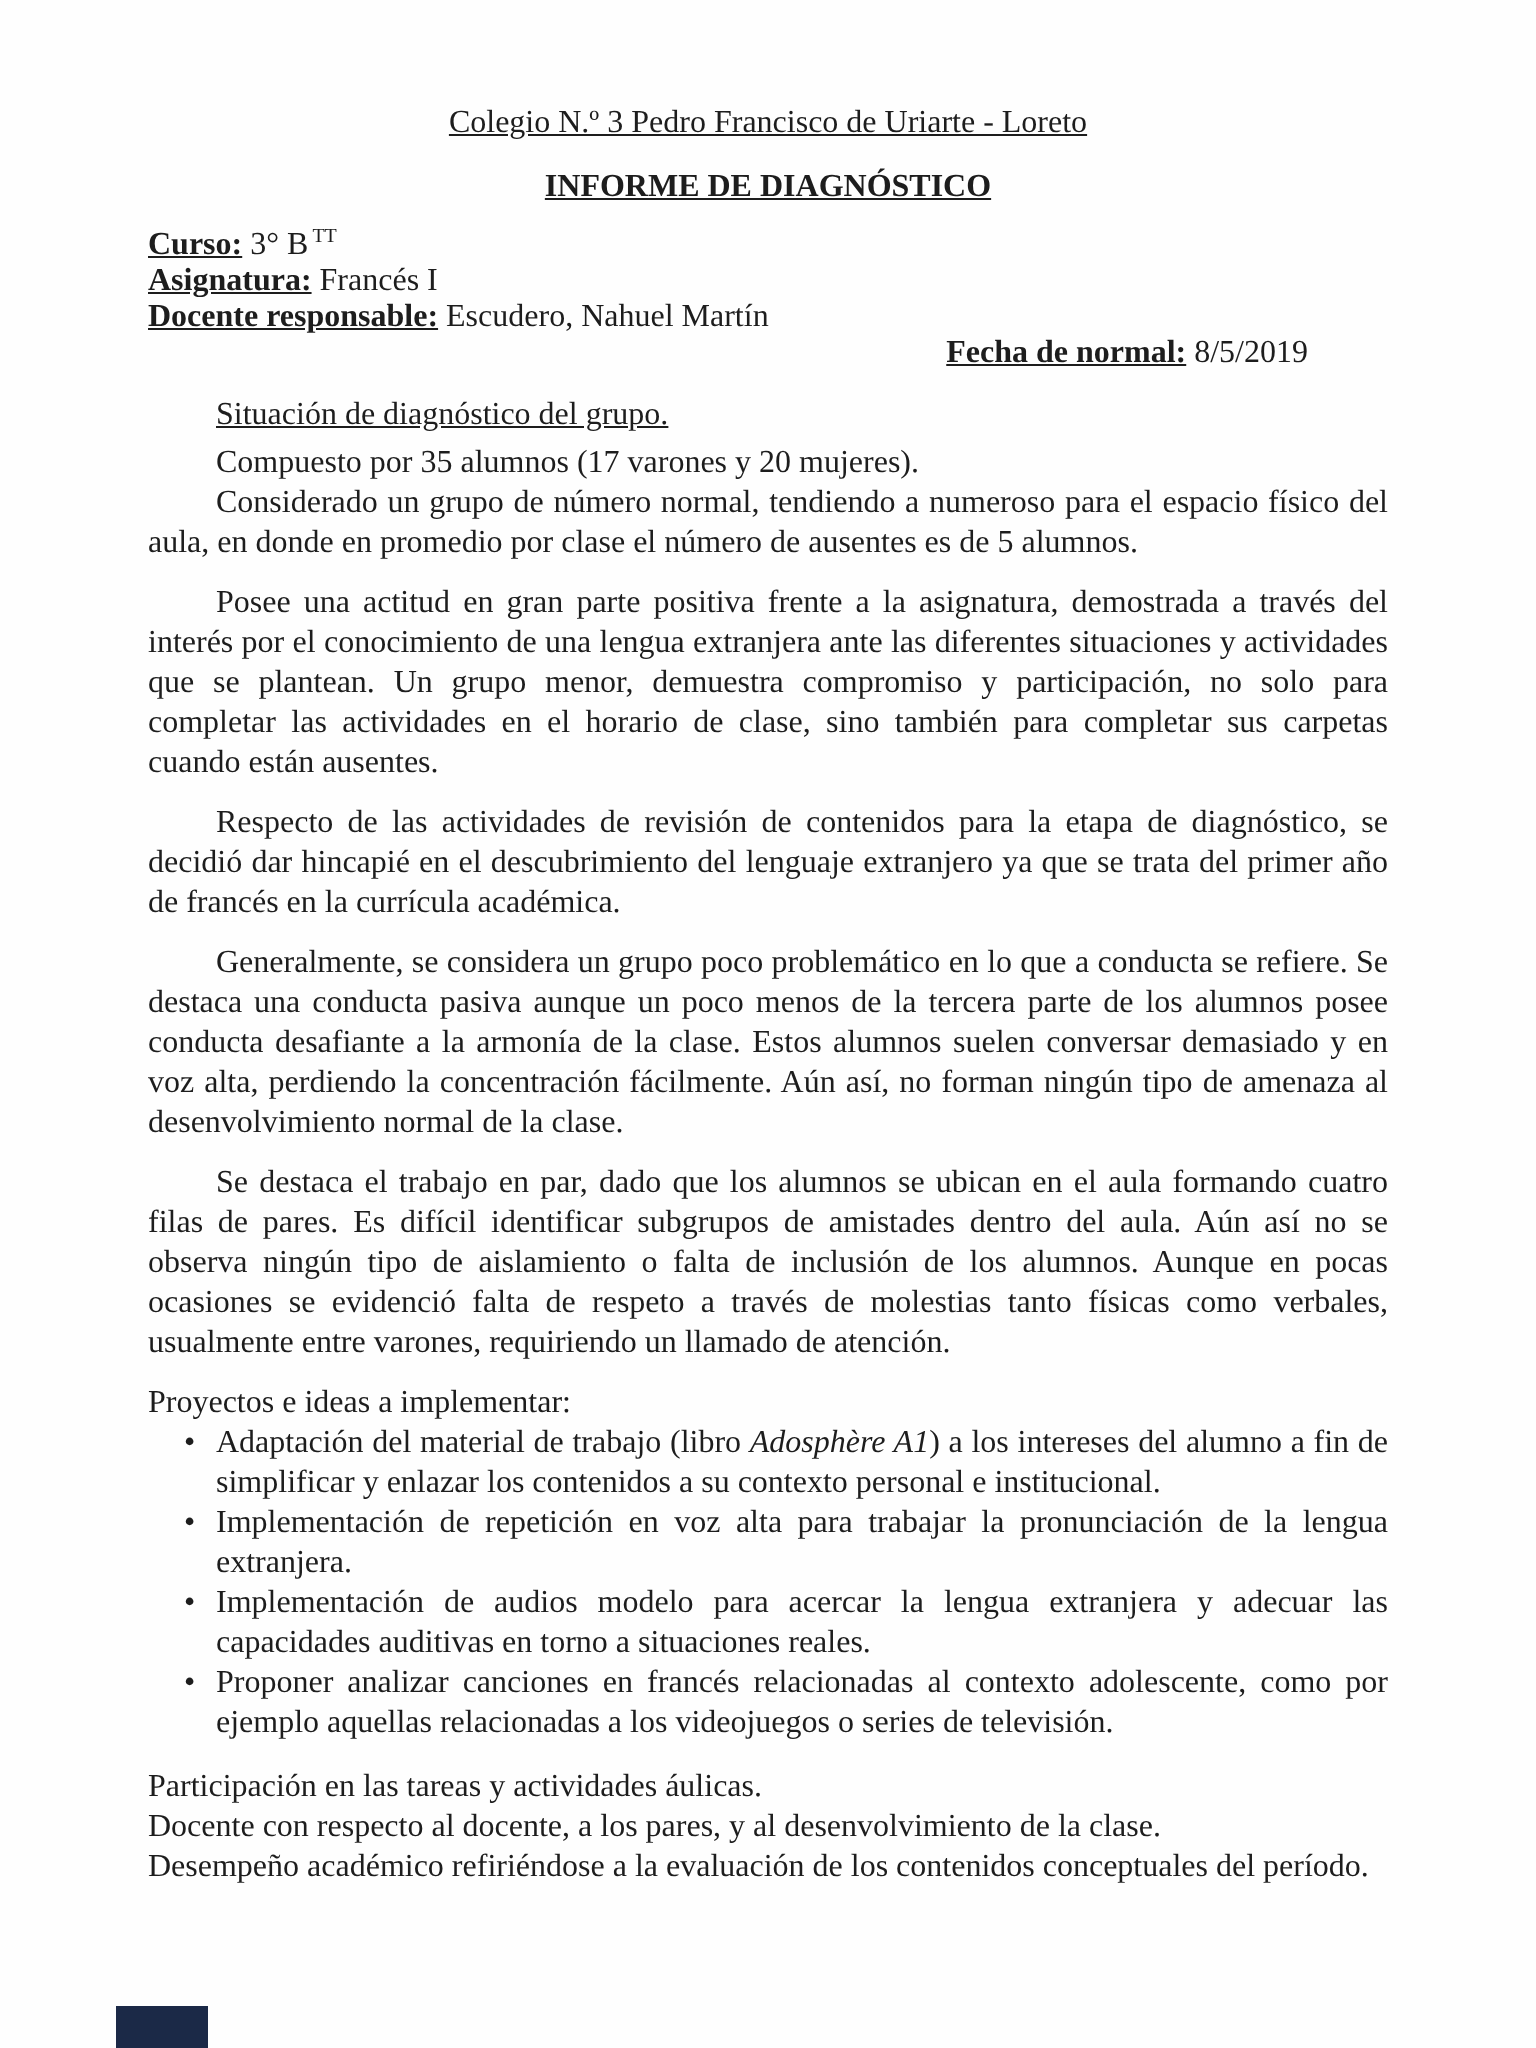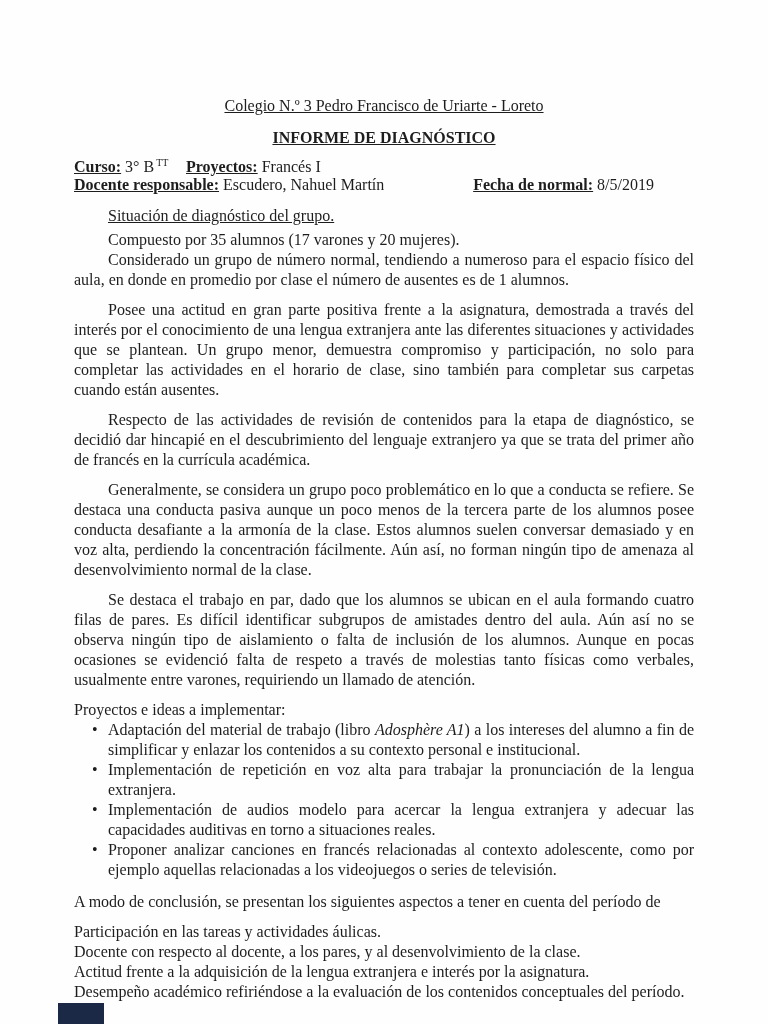--- a/index.html
+++ b/index.html
@@ -6,28 +6,28 @@
   .page {
     position:relative;
     width:768px; height:1024px;
     margin:0 auto;
     background:#fefefe;
     color:#1d1d1d;
     font-family:"Liberation Serif", serif;
     font-size:16px;
     line-height:20px;
     box-sizing:border-box;
-    padding:96px 74px 0 74px;
+    padding:52px 74px 0 74px;
     overflow:hidden;
   }
   .center { text-align:center; }
   .school-title { text-decoration:underline; }
   .report-title { font-weight:bold; text-decoration:underline; margin-top:12px; }
   .meta { margin-top:10px; }
-  .meta-row { display:flex; line-height:18px; }
+  .meta-row { display:flex; line-height:18px;flex-direction:column; }
   .meta-label { font-weight:bold; text-decoration:underline; white-space:pre; }
   .curso-group { width:112px; flex:none; white-space:nowrap; }
   .fecha-group { margin-left:auto; margin-right:40px; white-space:nowrap; }
   sup.shift { font-size:10px; line-height:0; vertical-align:super; margin-left:2px; }
   .section-heading { margin-top:12px; text-indent:34px; }
   .section-heading span { text-decoration:underline; }
   p.body { margin:0; text-align:justify; text-indent:34px; }
   p.first-after-heading { margin-top:4px; }
   p.gap { margin-top:10px; }
   .projects-heading { margin-top:10px; }
@@ -57,42 +57,42 @@
 
   <div class="center report-title">INFORME DE DIAGNÓSTICO</div>
 
   <div class="meta">
     <div class="meta-row">
       <span class="curso-group">
         <span class="meta-label">Curso:</span>
         <span>3° B</span><sup class="shift">TT</sup>
       </span>
       <span>
-        <span class="meta-label">Proyectos:</span>
+        <span class="meta-label">Asignatura:</span>
         <span>Francés I</span>
       </span>
     </div>
     <div class="meta-row">
       <span>
         <span class="meta-label">Docente responsable:</span>
         <span>Escudero, Nahuel Martín</span>
       </span>
       <span class="fecha-group">
         <span class="meta-label">Fecha de normal:</span>
         <span>8/5/2019</span>
       </span>
     </div>
   </div>
 
   <div class="section-heading">
     <span>Situación de diagnóstico del grupo.</span>
   </div>
 
   <p class="body first-after-heading">Compuesto por 35 alumnos (17 varones y 20 mujeres).</p>
-  <p class="body">Considerado un grupo de número normal, tendiendo a numeroso para el espacio físico del aula, en donde en promedio por clase el número de ausentes es de 1 alumnos.</p>
+  <p class="body">Considerado un grupo de número normal, tendiendo a numeroso para el espacio físico del aula, en donde en promedio por clase el número de ausentes es de 5 alumnos.</p>
   <p class="body gap">Posee una actitud en gran parte positiva frente a la asignatura, demostrada a través del interés por el conocimiento de una lengua extranjera ante las diferentes situaciones y actividades que se plantean. Un grupo menor, demuestra compromiso y participación, no solo para completar las actividades en el horario de clase, sino también para completar sus carpetas cuando están ausentes.</p>
   <p class="body gap">Respecto de las actividades de revisión de contenidos para la etapa de diagnóstico, se decidió dar hincapié en el descubrimiento del lenguaje extranjero ya que se trata del primer año de francés en la currícula académica.</p>
   <p class="body gap">Generalmente, se considera un grupo poco problemático en lo que a conducta se refiere. Se destaca una conducta pasiva aunque un poco menos de la tercera parte de los alumnos posee conducta desafiante a la armonía de la clase. Estos alumnos suelen conversar demasiado y en voz alta, perdiendo la concentración fácilmente. Aún así, no forman ningún tipo de amenaza al desenvolvimiento normal de la clase.</p>
   <p class="body gap">Se destaca el trabajo en par, dado que los alumnos se ubican en el aula formando cuatro filas de pares. Es difícil identificar subgrupos de amistades dentro del aula. Aún así no se observa ningún tipo de aislamiento o falta de inclusión de los alumnos. Aunque en pocas ocasiones se evidenció falta de respeto a través de molestias tanto físicas como verbales, usualmente entre varones, requiriendo un llamado de atención.</p>
 
   <div class="projects-heading">Proyectos e ideas a implementar:</div>
 
   <ul class="bullets">
     <li>
       <span class="bullet">•</span>
@@ -106,25 +106,23 @@
       <span class="bullet">•</span>
       <span>Implementación de audios modelo para acercar la lengua extranjera y adecuar las capacidades auditivas en torno a situaciones reales.</span><em></em><span></span>
     </li>
     <li>
       <span class="bullet">•</span>
       <span>Proponer analizar canciones en francés relacionadas al contexto adolescente, como por ejemplo aquellas relacionadas a los videojuegos o series de televisión.</span><em></em><span></span>
     </li>
   </ul>
 
   <div class="conclusion">
-    <div>A modo de conclusión, se presentan los siguientes aspectos a tener en cuenta del período de</div>
   </div>
 
   <div class="aspects">
     <p><strong>Participación</strong><span> en las tareas y actividades áulicas.</span></p>
     <p><strong>Docente</strong><span> con respecto al docente, a los pares, y al desenvolvimiento de la clase.</span></p>
-    <p><strong>Actitud</strong><span> frente a la adquisición de la lengua extranjera e interés por la asignatura.</span></p>
     <p><strong>Desempeño</strong><span> académico refiriéndose a la evaluación de los contenidos conceptuales del período.</span></p>
   </div>
 
   <div class="corner-block" style="left: 58px; width: 46px; height: 21px; background: rgb(27, 41, 71);"></div>
 
 </div>
 
 </body></html>

